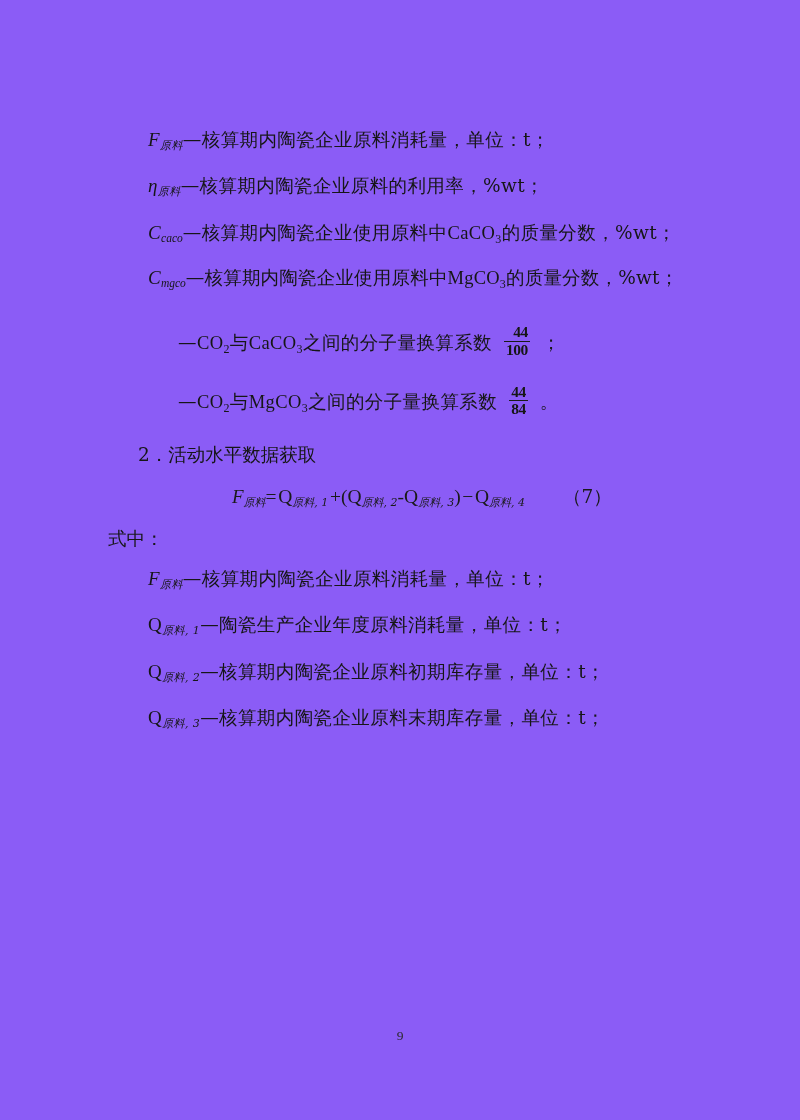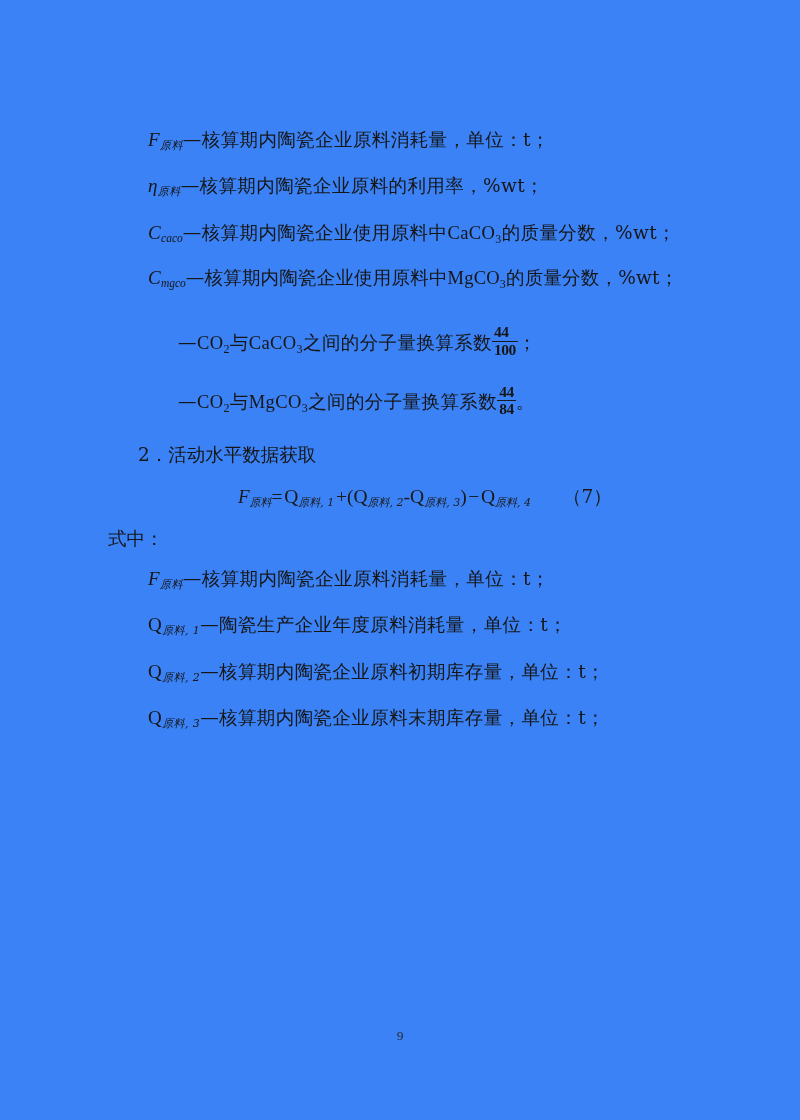--- a/index.html
+++ b/index.html
@@ -13,21 +13,21 @@
     position: relative;
     font-family: "Liberation Serif", "DejaVu Serif", serif;
     color: #1a1a1a;
     overflow: hidden;
   }
   .page {
     position: absolute;
     left: 0; top: 0;
     width: 800px;
     height: 1120px;
-    background: #3b82f6;
+    background: #8b5cf6;
   }
   .content {
     position: absolute;
     left: 108px;
     top: 120px;
     width: 584px;
   }
 
   
   .line {
@@ -74,25 +74,25 @@
   .supnum {
     font-size: 12px;
     vertical-align: -0.3em;
   }
   .upright { font-style: normal; }
 
   
   .frac {
     display: inline-block;
     vertical-align: -0.38em;
-    text-align: left;
+    text-align: right;
     font-size: 15.5px;
     font-weight: bold;
     line-height: 1.05;
-    margin: 0 0;
+    margin: 0 12px;
     font-family: "Liberation Serif", "DejaVu Serif", serif;
   }
   .frac .num {
     display: block;
     padding: 0 2px;
     letter-spacing: -0.5px;
   }
   .frac .den {
     display: block;
     border-top: 1.4px solid #1a1a1a;
@@ -102,21 +102,21 @@
 
   
   .equation-row {
     position: relative;
     height: 44px;
     line-height: 44px;
     font-size: 18.5px;
   }
   .equation-body {
     position: absolute;
-    left: 130px;
+    left: 124px;
     top: 0;
     white-space: nowrap;
     font-size: 19.5px;
   }
   .equation-number {
     position: absolute;
     left: 455px;
     top: 0;
     font-size: 18.5px;
   }

